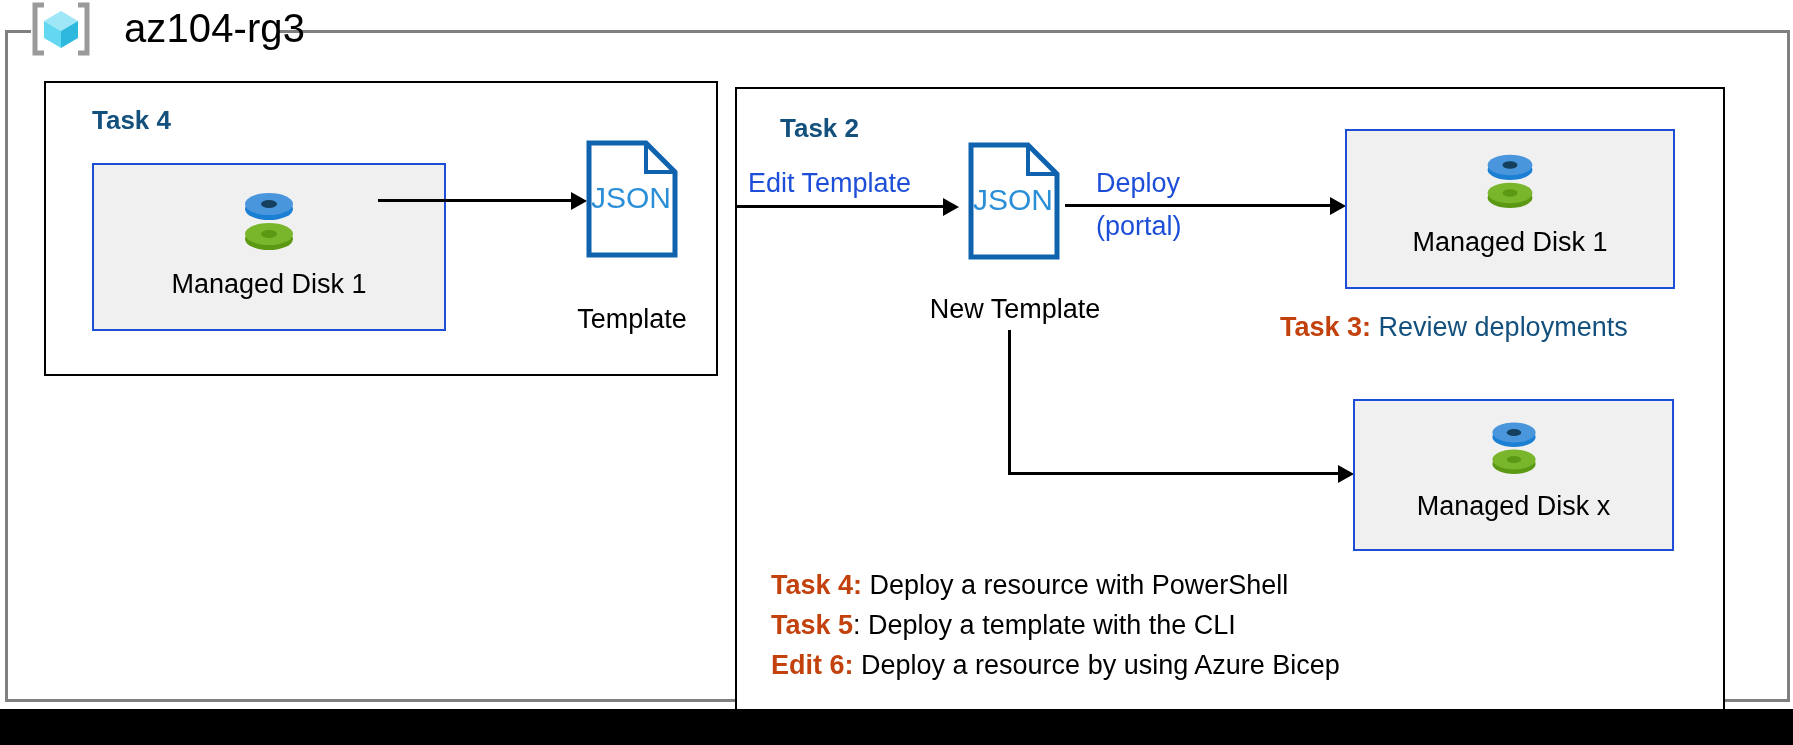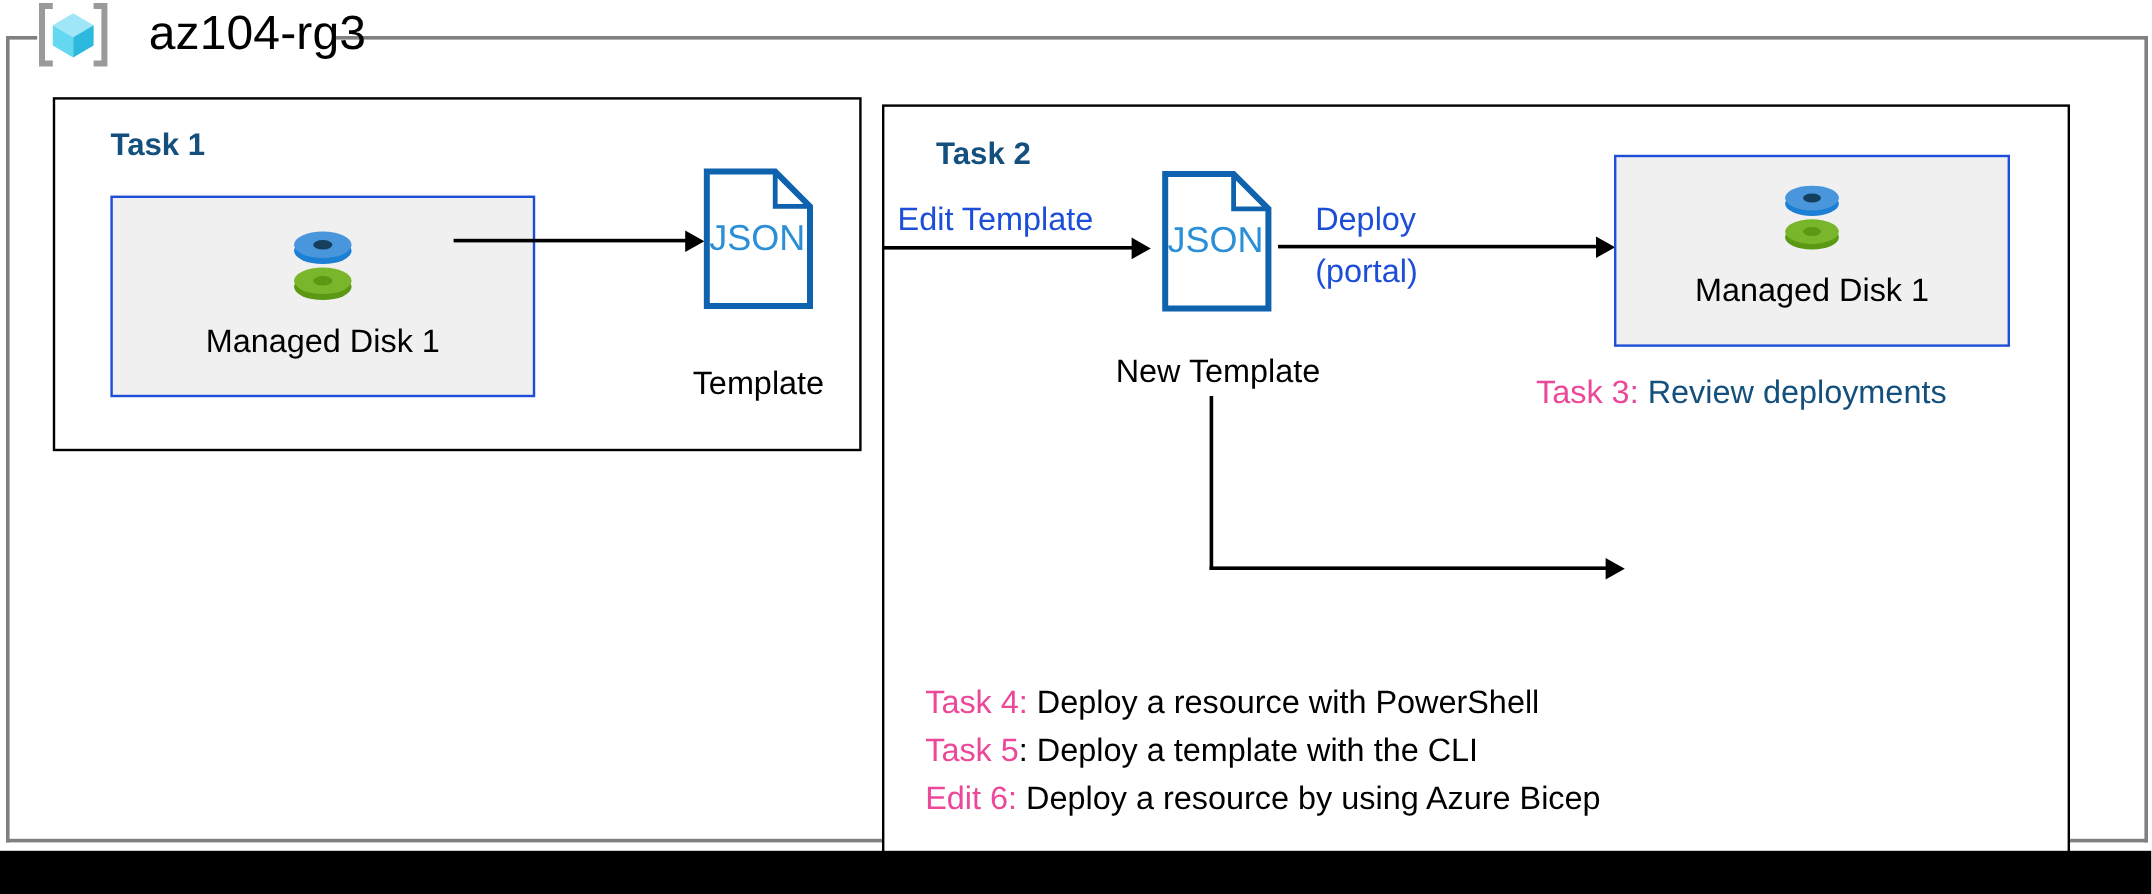--- a/index.html
+++ b/index.html
@@ -169,22 +169,22 @@
   #label-portal { left: 1096px; top: 211px; }
 
   
   .task-line {
     position: absolute;
     font-size: 27px;
     white-space: nowrap;
     color: #000000;
   }
   .task-line .tk {
-    font-weight: normal;
-    color: #ec4899;
+    font-weight: bold;
+    color: #c2410c;
   }
   .task-line.blue .desc { color: #13507d; }
   #task3-line { left: 1280px; top: 312px; }
   #task4-line { left: 771px; top: 570px; }
   #task5-line { left: 771px; top: 610px; }
   #task6-line { left: 771px; top: 650px; }
 </style>
 </head>
 <body>
 
@@ -201,21 +201,21 @@
       <path d="M14 3 L5 3 L5 51 L14 51" fill="none" stroke="#9a9a9a" stroke-width="5"></path>
       <path d="M48 3 L57 3 L57 51 L48 51" fill="none" stroke="#9a9a9a" stroke-width="5"></path>
       <polygon points="31,9 48,19 31,29 14,19" fill="#9fe7f7"></polygon>
       <polygon points="14,19 31,29 31,46 14,36" fill="#63d8f0"></polygon>
       <polygon points="48,19 48,36 31,46 31,29" fill="#2db9dd"></polygon>
     </svg>
   </div>
   <div class="rg-title">az104-rg3</div>
 
   <div class="task-panel" id="task1-panel"></div>
-  <div class="task-heading" id="task1-heading">Task 1</div>
+  <div class="task-heading" id="task1-heading">Task 4</div>
 
   <div class="res-box" id="disk-box-1">
     <div class="disk-icon" style="top:18px;">
       <svg width="60" height="72" viewBox="0 0 60 72">
         <ellipse cx="30" cy="26" rx="24" ry="11" fill="#1b7fd4"></ellipse>
         <ellipse cx="30" cy="21" rx="24" ry="11" fill="#4a96dd"></ellipse>
         <ellipse cx="30" cy="21" rx="8" ry="4" fill="#14405e"></ellipse>
         <ellipse cx="30" cy="56" rx="24" ry="11" fill="#5b9914"></ellipse>
         <ellipse cx="30" cy="51" rx="24" ry="11" fill="#7ab62b"></ellipse>
         <ellipse cx="30" cy="51" rx="8" ry="4" fill="#5b9914"></ellipse>
@@ -272,20 +272,33 @@
   </div>
 
   <div class="task-line blue" id="task3-line">
     <span class="tk">Task 3:</span><span class="desc"> Review deployments</span>
   </div>
 
   <div class="arrow-v" id="arrow4-v"></div>
   <div class="arrow-line" id="arrow4-line"></div>
   <div class="arrow-head" id="arrow4-head"></div>
 
+  <div class="res-box" id="disk-box-3">
+    <div class="disk-icon" style="top:12px;">
+      <svg width="54" height="66" viewBox="0 0 60 72">
+        <ellipse cx="30" cy="26" rx="24" ry="11" fill="#1b7fd4"></ellipse>
+        <ellipse cx="30" cy="21" rx="24" ry="11" fill="#4a96dd"></ellipse>
+        <ellipse cx="30" cy="21" rx="8" ry="4" fill="#14405e"></ellipse>
+        <ellipse cx="30" cy="56" rx="24" ry="11" fill="#5b9914"></ellipse>
+        <ellipse cx="30" cy="51" rx="24" ry="11" fill="#7ab62b"></ellipse>
+        <ellipse cx="30" cy="51" rx="8" ry="4" fill="#5b9914"></ellipse>
+      </svg>
+    </div>
+    <div class="res-label" style="top:90px;">Managed Disk x</div>
+  </div>
 
   <div class="task-line" id="task4-line">
     <span class="tk">Task 4:</span><span class="desc"> Deploy a resource with PowerShell</span>
   </div>
   <div class="task-line" id="task5-line">
     <span class="tk">Task 5</span><span class="desc">: Deploy a template with the CLI</span>
   </div>
   <div class="task-line" id="task6-line">
     <span class="tk">Edit 6:</span><span class="desc"> Deploy a resource by using Azure Bicep</span>
   </div>

